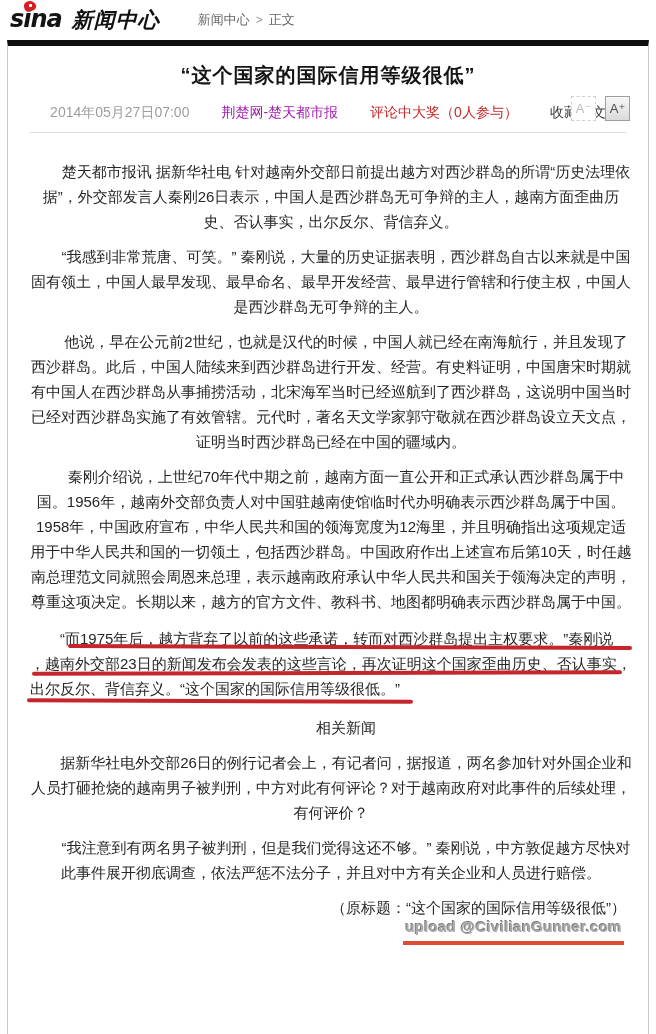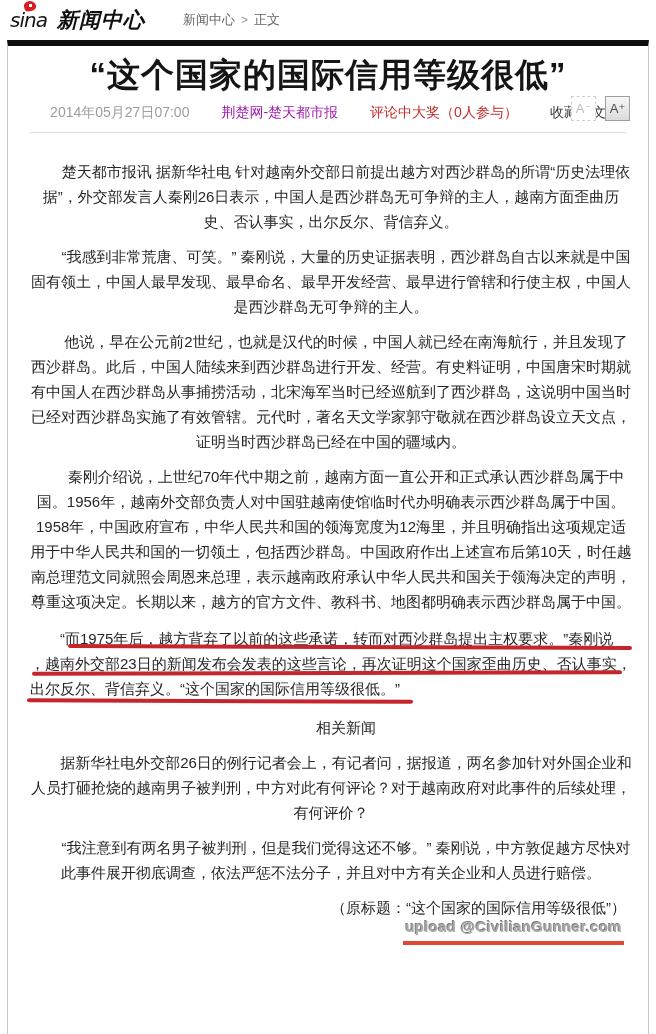--- a/index.html
+++ b/index.html
@@ -6,42 +6,42 @@
   html,body { margin:0; padding:0; }
   body {
     width:656px; height:1034px; overflow:hidden; background:#fff;
     font-family:"Liberation Sans","DejaVu Sans",sans-serif;
     -webkit-font-smoothing:antialiased;
   }
   
   .site-header { height:40px; display:flex; align-items:center; padding-left:10px; }
   .logo { display:flex; align-items:baseline; position:relative; cursor:pointer; }
   .logo-sina {
-    font-family:"DejaVu Sans",sans-serif; font-style:italic; font-weight:normal;
-    font-size:20px; line-height:1; color:#141414; letter-spacing:-1px;
+    font-family:"DejaVu Sans",sans-serif; font-style:italic; font-weight:bold;
+    font-size:24px; line-height:1; color:#141414; letter-spacing:-1px;
   }
   .logo-eye {
     position:absolute; left:14px; top:-5px; width:12px; height:10px;
     border-radius:55% 70% 50% 45%;
     background:radial-gradient(circle at 55% 45%, #fff 0 1.6px, #d81e22 1.7px);
     transform:rotate(-12deg);
   }
   .logo-suffix { font-size:21px; font-weight:bold; font-style:italic; color:#111; margin-left:10px; letter-spacing:1px; }
   .breadcrumb { margin-left:38px; font-size:13px; color:#666; }
   .breadcrumb a { color:#666; text-decoration:none; cursor:pointer; }
   .breadcrumb .sep { color:#9a9a9a; margin:0 6px; font-size:12px; }
 
   
   .article-box {
     margin:0 7px; width:642px; height:994px; background:#fff;
     border-top:6px solid #0e0e0e; border-left:1px solid #c9c9c9; border-right:1px solid #c9c9c9;
     overflow:hidden;
   }
   h1.article-title {
-    margin:12px 10px 0; text-align:center; font-size:33px; line-height:34px;
+    margin:12px 10px 0; text-align:center; font-size:20px; line-height:34px;
     color:#151515; font-weight:bold; letter-spacing:1px;
   }
   .meta-row {
     position:relative; margin-top:8px; height:26px;
     display:flex; justify-content:center; align-items:center; gap:32px; font-size:14px;
   }
   .meta-row a { text-decoration:none; cursor:pointer; }
   .meta-date { color:#9d9d9d; }
   .meta-source { color:#a21caf; }
   .meta-comment { color:#c52b2b; }

